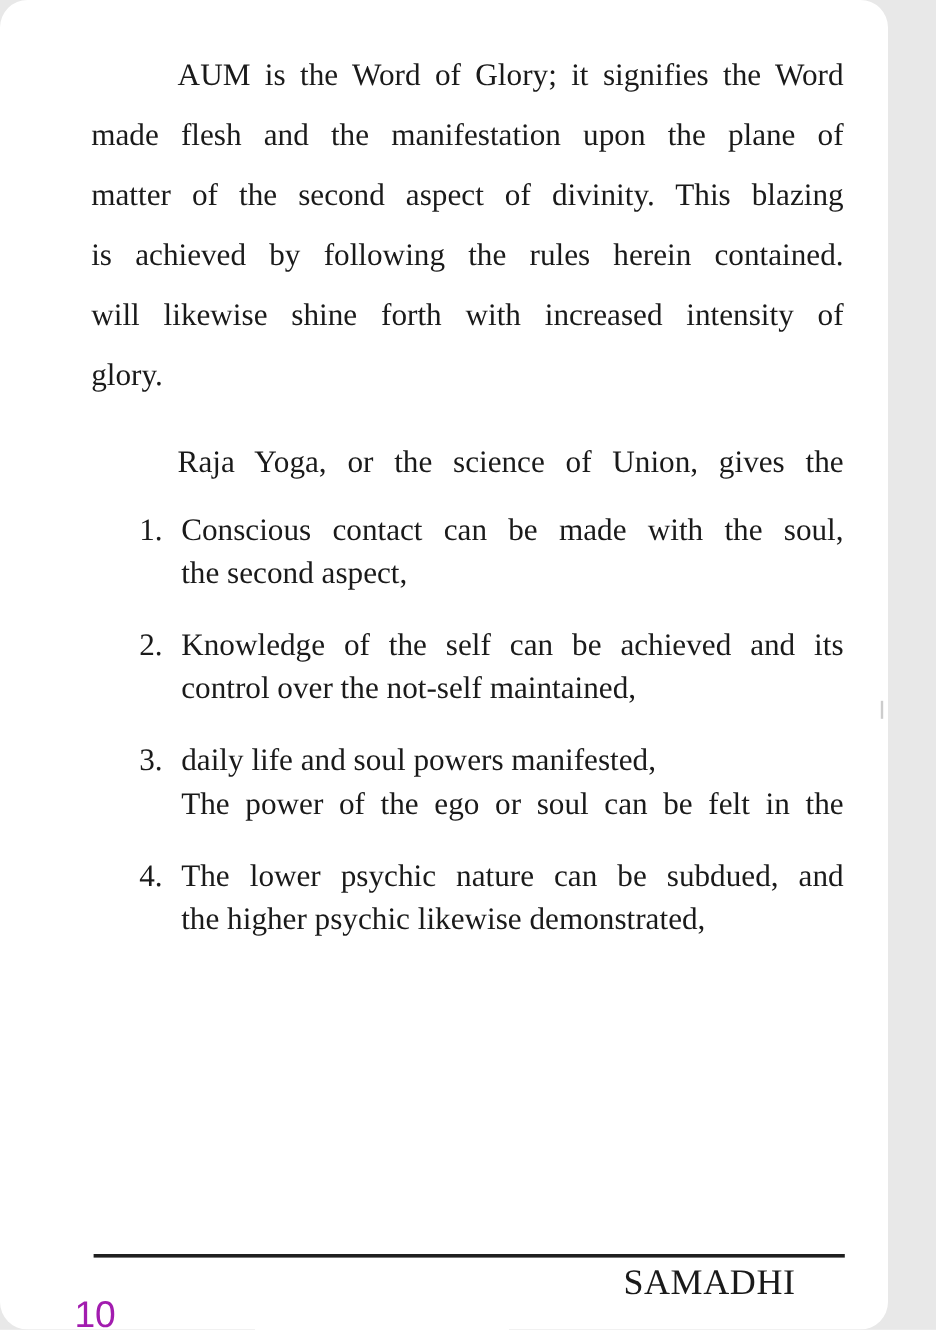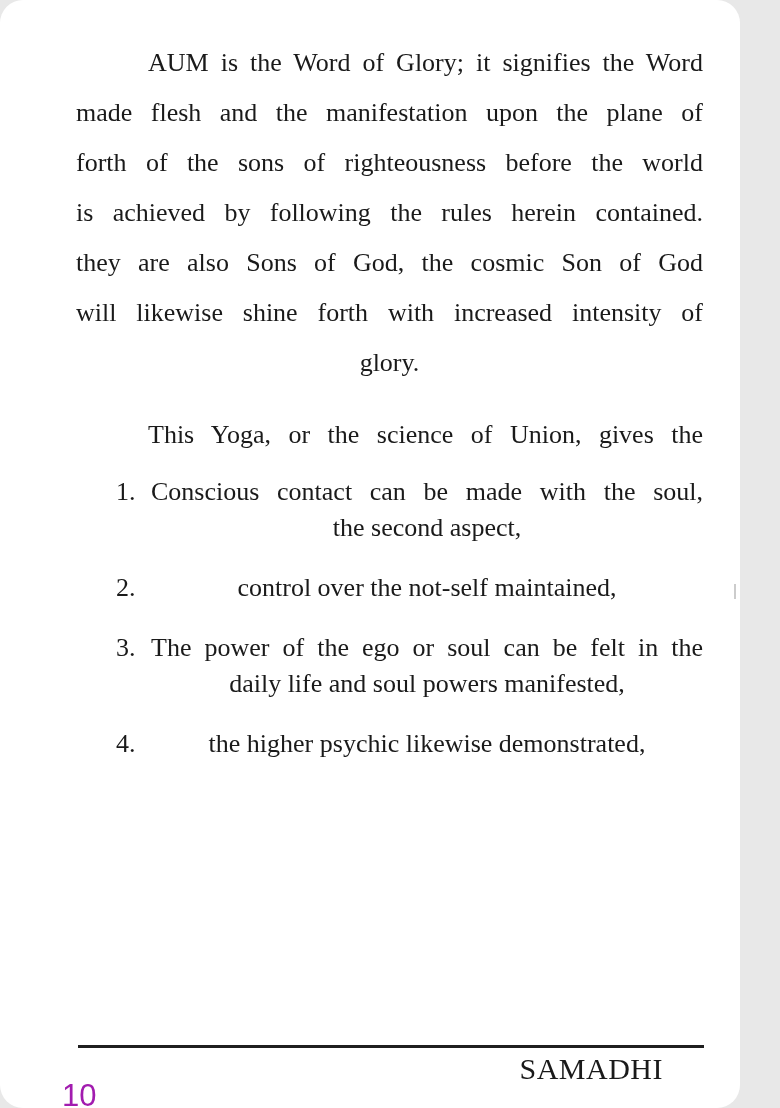--- a/index.html
+++ b/index.html
@@ -14,21 +14,21 @@
     border-radius: 23px;
   }
   .text-body {
     position: absolute;
     left: 76px;
     top: 38px;
     width: 627px;
     font-size: 26px;
     line-height: 50px;
   }
-  .line { text-align: center; white-space: normal; }
+  .line { text-align: left; white-space: normal; }
   .jl { text-align: justify; text-align-last: justify; }
   .fi { text-indent: 72px; }
   .para-2 { margin-top: 22px; }
   .numbered-list { margin-top: 14px; }
   .list-item {
     position: relative;
     padding-left: 75px;
     line-height: 36px;
   }
   .list-item + .list-item { margin-top: 24px; }
@@ -77,52 +77,53 @@
 </head>
 <body>
 
 <div class="page">
 
   <div class="text-body">
 
     <div>
       <div class="line jl fi">AUM is the Word of Glory; it signifies the Word</div>
       <div class="line jl">made flesh and the manifestation upon the plane of</div>
-      <div class="line jl">forth of the sons of righteousness before the world</div>
+      <div class="line jl">matter of the second aspect of divinity. This blazing</div>
       <div class="line jl">is achieved by following the rules herein contained.</div>
-      <div class="line jl">they are also Sons of God, the cosmic Son of God</div>
       <div class="line jl">will likewise shine forth with increased intensity of</div>
       <div class="line">glory.</div>
     </div>
 
     <div class="para-2">
-      <div class="line jl fi">This Yoga, or the science of Union, gives the</div>
+      <div class="line jl fi">Raja Yoga, or the science of Union, gives the</div>
     </div>
 
     <div class="numbered-list">
 
       <div class="list-item">
         <span class="list-number">1.</span>
         <div class="line jl">Conscious contact can be made with the soul,</div>
         <div class="line">the second aspect,</div>
       </div>
 
       <div class="list-item">
         <span class="list-number">2.</span>
+        <div class="line jl">Knowledge of the self can be achieved and its</div>
         <div class="line">control over the not-self maintained,</div>
       </div>
 
       <div class="list-item">
         <span class="list-number">3.</span>
+        <div class="line">daily life and soul powers manifested,</div>
         <div class="line jl">The power of the ego or soul can be felt in the</div>
-        <div class="line">daily life and soul powers manifested,</div>
       </div>
 
       <div class="list-item">
         <span class="list-number">4.</span>
+        <div class="line jl">The lower psychic nature can be subdued, and</div>
         <div class="line">the higher psychic likewise demonstrated,</div>
       </div>
 
     </div>
   </div>
 
   <div class="scan-tick"></div>
 
   <div class="footer-rule"></div>
   <div class="page-number">10</div>

